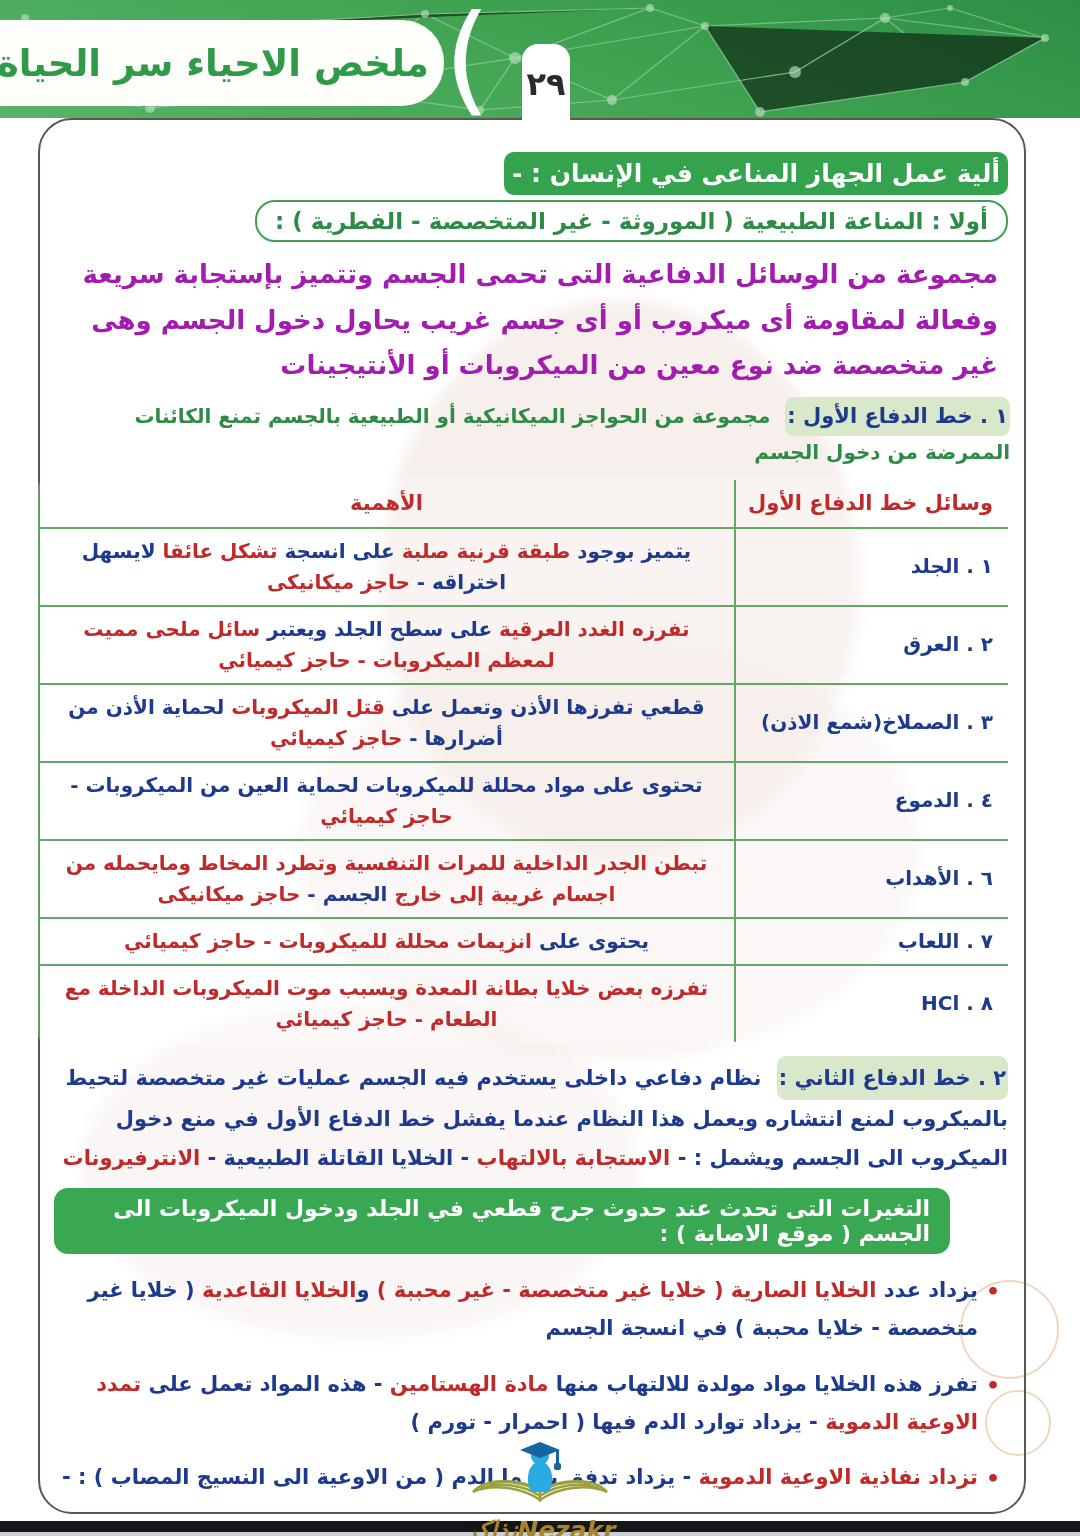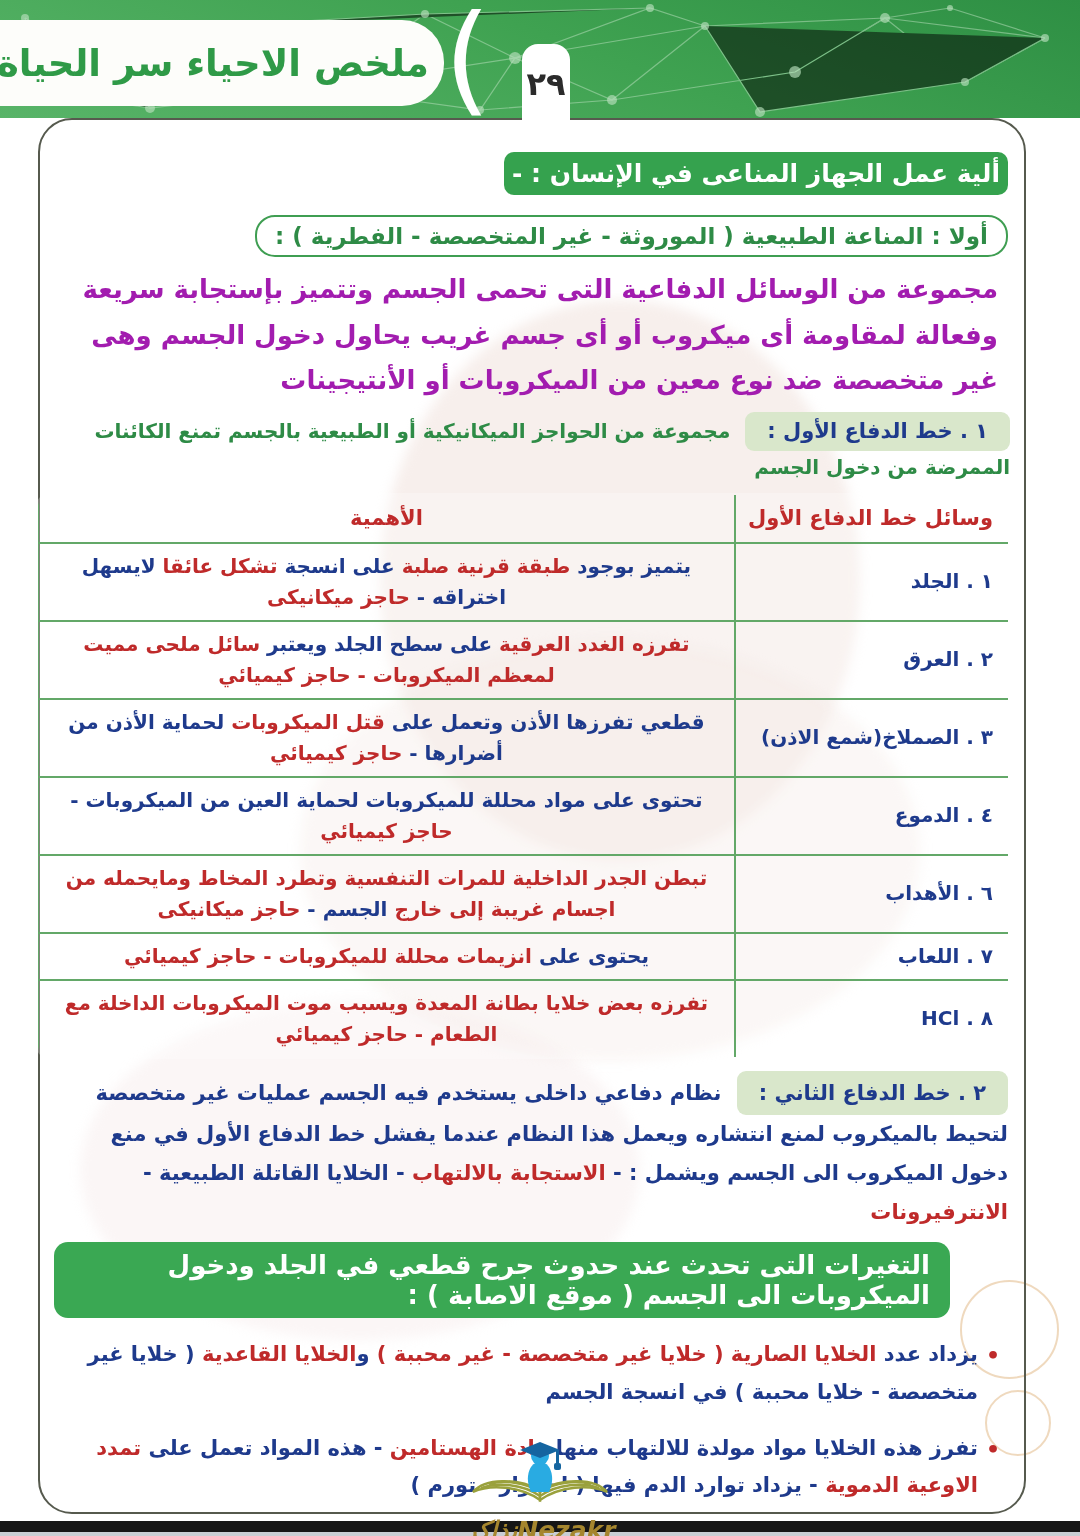--- a/index.html
+++ b/index.html
@@ -30,47 +30,47 @@
   .deco2{left:985px;top:1390px;width:62px;height:62px;}
   
   .content{position:absolute;left:38px;top:118px;width:988px;height:1396px;
     border:2px solid #565a4e;border-radius:34px;box-sizing:border-box;
     direction:rtl;padding:24px 14px 0 14px;z-index:2;}
   
   .main-heading{display:block;width:fit-content;margin:8px 2px 0 auto;margin-right:2px;
     background:#35a24e;color:#ffffff;font-size:25px;font-weight:700;
     padding:7px 8px;border-radius:10px;}
   
-  .pill-outline{display:block;width:fit-content;margin:20px 2px 0 0;
+  .pill-outline{display:block;width:fit-content;margin:5px 2px 0 0;
     border:2.5px solid #3f9e52;border-radius:20px;color:#2e8b46;
     font-size:23px;font-weight:700;padding:6px 18px;background:rgba(255,255,255,.55);}
   .para{color:#a21caf;font-size:26px;font-weight:700;line-height:1.75;
     margin:10px 12px 0 10px;text-align:right;}
   
   .defense1{margin:8px 0 0 0;font-size:20px;font-weight:700;line-height:1.6;text-align:right;}
   .label-chip{display:inline-block;background:#d9e7cb;color:#1e3a8c;
-    border-radius:9px;padding:3px 22px;font-size:21px;font-weight:700;margin-left:8px;}
+    border-radius:9px;padding:3px 2px;font-size:21px;font-weight:700;margin-left:8px;}
   .defense1 .green-text{color:#2e8b46;}
   
   table.def-table{width:974px;margin:10px auto 0 auto;border-collapse:collapse;
     border:2.5px solid #4f9f5f;border-radius:14px;overflow:hidden;
     font-weight:700;background:rgba(255,255,255,.25);}
   .def-table th,.def-table td{border:2px solid #63a868;padding:7px 12px;
     font-size:20px;line-height:1.55;vertical-align:middle;}
   .def-table th{font-size:21px;}
   .def-table .col-name{width:205px;text-align:right;padding-right:16px;color:#1e3a8c;white-space:nowrap;}
   .def-table .col-imp{text-align:center;}
   .def-table th.col-imp{color:#bf2a2a;}
   .def-table th.col-name{color:#bf2a2a;}
   .sb{color:#1e3a8c;} .sr{color:#bf2a2a;}
   
   .defense2{margin:12px 2px 0 0;font-size:21px;font-weight:700;line-height:1.85;}
   
   .pill-green{display:block;width:fit-content;margin:10px 60px 0 0;
-    background:#3aa853;color:#ffffff;font-size:26px;font-weight:700;
+    background:#3aa853;color:#ffffff;font-size:22px;font-weight:700;
     padding:8px 20px;border-radius:14px;}
   
   ul.changes{list-style:none;margin:8px 8px 0 0;padding:0;
     font-size:21px;font-weight:700;line-height:1.8;text-align:right;}
   ul.changes li{position:relative;padding-right:24px;margin-top:18px;}
   ul.changes li::before{content:"•";position:absolute;right:2px;top:0;color:#bf2a2a;font-size:22px;}
   
   .logo{position:absolute;left:50%;top:1438px;transform:translateX(-50%);
     width:170px;text-align:center;z-index:6;}
   .logo-text{display:block;margin-top:-4px;color:#a5862e;font-size:25px;

